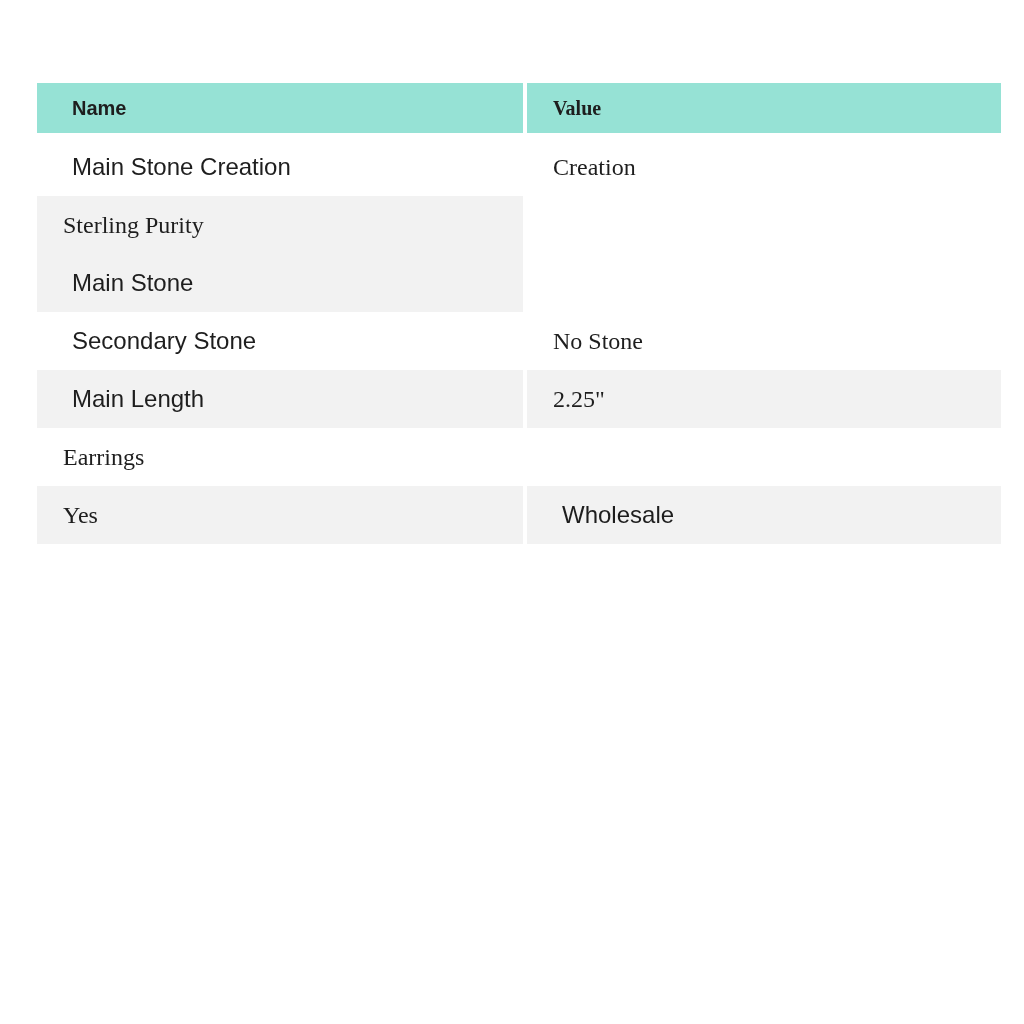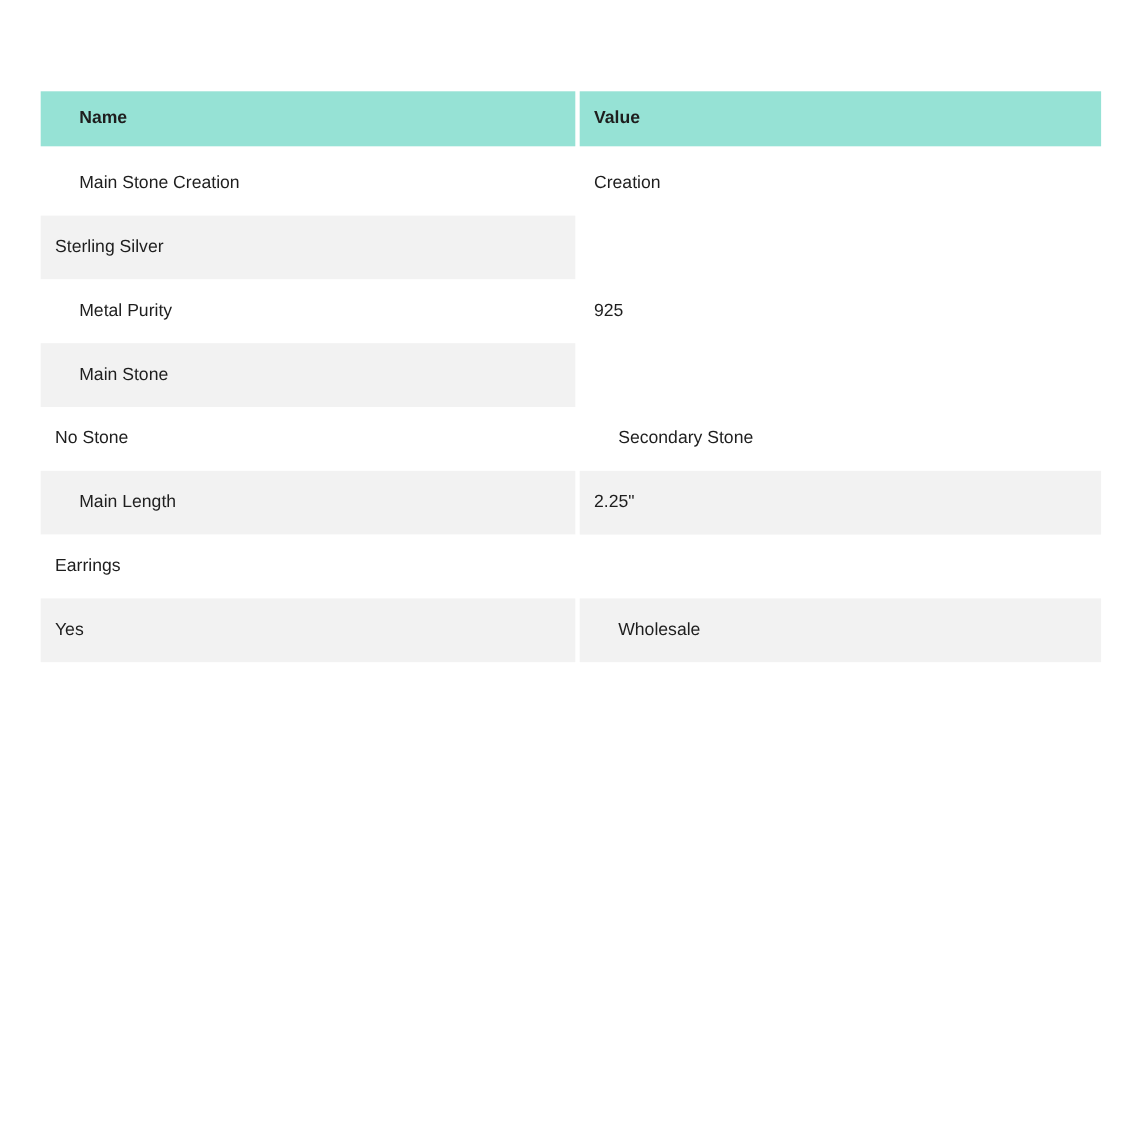--- a/index.html
+++ b/index.html
@@ -35,69 +35,65 @@
     grid-template-columns: 486px 474px;
     column-gap: 4px;
   }
   .header-row {
     height: 50px;
     margin-bottom: 5px;
   }
   .header-row .cell {
     background: var(--header-bg);
     font-weight: 600;
-    font-size: 16px;
+    font-size: 20px;
   }
   .body-row {
     height: 58px;
   }
   .body-row .cell {
     background: var(--row-bg);
     font-weight: 400;
-    font-size: 16px;
+    font-size: 24px;
   }
   .body-row.striped .cell {
     background: var(--stripe-bg);
   }
   .cell {
     display: flex;
     align-items: center;
     line-height: 1;
     white-space: nowrap;
     overflow: hidden;
   }
   .cell.name-col  { padding-left: 35px; }
-  .cell.value-col { padding-left: 13px; }
+  .cell.value-col { padding-left: 26px; font-family: Liberation Serif, serif; }
 </style>
 </head>
 <body>
 
 <div class="spec-table">
   <div class="row header-row">
     <div class="cell name-col">Name</div>
     <div class="cell value-col">Value</div>
   </div>
   <div id="table-body">
       <div class="row body-row">
         <div class="cell name-col">Main Stone Creation</div>
         <div class="cell value-col">Creation</div>
       </div>
       <div class="row body-row striped">
-        <div class="cell value-col">Sterling Silver</div>
-      </div>
-      <div class="row body-row">
-        <div class="cell name-col">Metal Purity</div>
-        <div class="cell value-col">925</div>
+        <div class="cell value-col">Sterling Purity</div>
       </div>
       <div class="row body-row striped">
         <div class="cell name-col">Main Stone</div>
       </div>
       <div class="row body-row">
+        <div class="cell name-col">Secondary Stone</div>
         <div class="cell value-col">No Stone</div>
-        <div class="cell name-col">Secondary Stone</div>
       </div>
       <div class="row body-row striped">
         <div class="cell name-col">Main Length</div>
         <div class="cell value-col">2.25"</div>
       </div>
       <div class="row body-row">
         <div class="cell value-col">Earrings</div>
       </div>
       <div class="row body-row striped">
         <div class="cell value-col">Yes</div>

